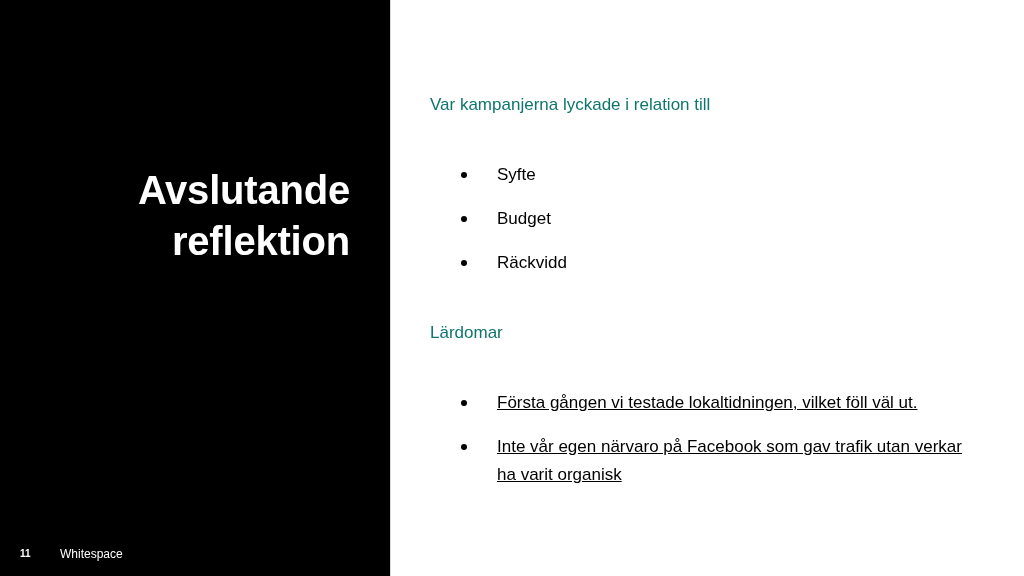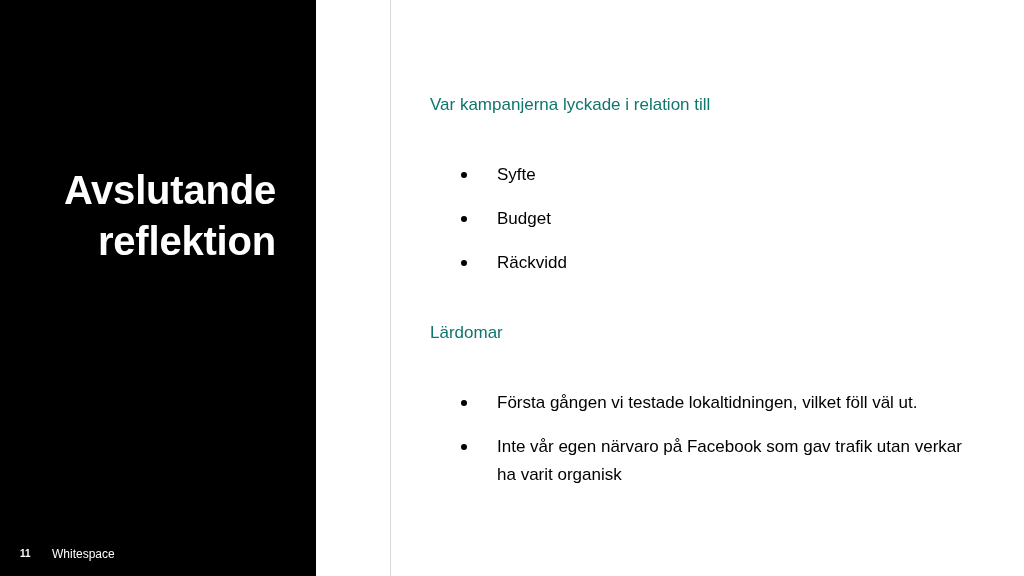--- a/index.html
+++ b/index.html
@@ -21,21 +21,21 @@
     height: 576px;
     background: #ffffff;
     display: block;
   }
 
   
   .left-panel {
     position: absolute;
     left: 0;
     top: 0;
-    width: 316px;
+    width: 390px;
     height: 576px;
     background: #000000;
     box-sizing: border-box;
   }
 
   .panel-seam {
     position: absolute;
     left: 390px;
     top: 0;
     width: 1px;
@@ -58,20 +58,21 @@
   }
 
   
   .footer {
     position: absolute;
     left: 20px;
     bottom: 15px;
     display: flex;
     align-items: center;
     color: #ffffff;
+    gap: 8px;
   }
   .footer-page {
     font-size: 10px;
     font-weight: bold;
     line-height: 14px;
     width: 32px;
   }
   .footer-brand {
     font-size: 12px;
     font-weight: normal;
@@ -124,20 +125,21 @@
     height: 6px;
     background: #000000;
     border-radius: 50%;
   }
   ul.bullets.tight li {
     line-height: 28px;
   }
   ul.bullets.wrapped li {
     line-height: 28px;
     margin-bottom: 0;
+    text-decoration: underline;
   }
 </style>
 </head>
 <body>
 
 <div class="slide">
 
   <div class="left-panel">
     <div class="slide-title">Avslutande
 reflektion</div>

